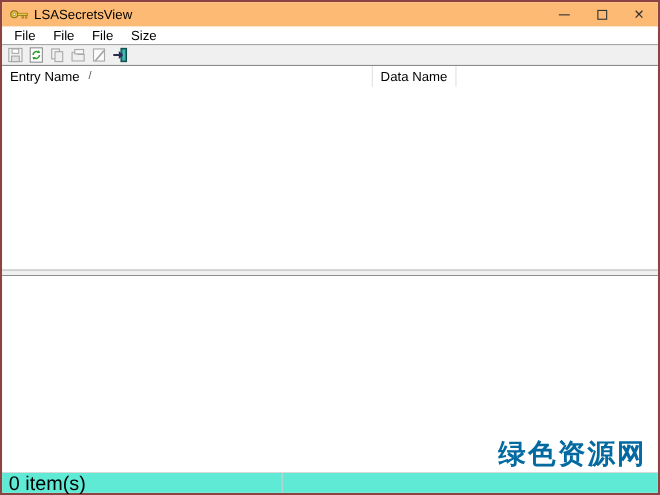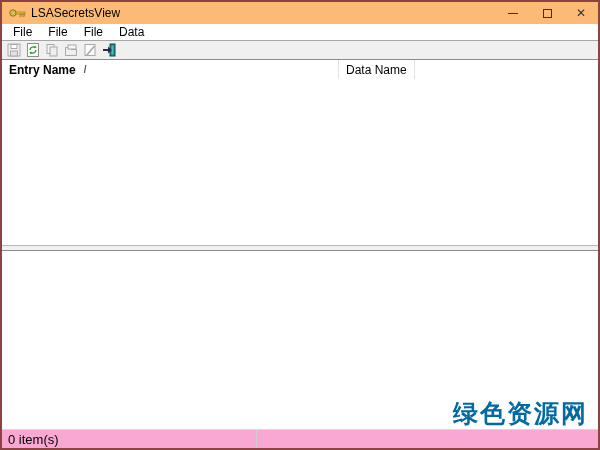--- a/index.html
+++ b/index.html
@@ -33,21 +33,21 @@
   .toolbar {
     height:20px; background:#f0f0f0;
     border-top:1px solid #a6a6a6; border-bottom:1px solid #8c8c8c;
     display:flex; align-items:center; gap:3px; padding-left:4px; flex:0 0 auto;
   }
   .tb-icon { width:16px; height:16px; display:flex; align-items:center; justify-content:center; }
 
   
   .header-row { height:19px; background:#fff; display:flex; flex:0 0 auto; font-size:12px; }
   .hcol { display:flex; align-items:center; border-right:1px solid #e2e2e2; padding-left:7px; }
-  .hcol-entry { width:337px;font-weight:bold; }
+  .hcol-entry { width:337px; }
   .hcol-size { width:76px; }
   .hcol-rest { flex:1; border-right:none; }
   .sort-indicator { margin-left:8px; font-size:10px; color:#555; }
 
   .list-body { height:166px; background:#fff; flex:0 0 auto; }
 
   .splitter {
     height:6px; background:#f0f0f0; flex:0 0 auto;
     border-top:1px solid #b9b9b9; border-bottom:1px solid #8c8c8c;
   }
@@ -55,22 +55,22 @@
   .lower-pane { flex:1 1 auto; background:#fff; position:relative; }
 
   
   .watermark { position:absolute; right:10px; bottom:2px; text-align:center; line-height:1.1;
     font-family:"Liberation Sans", sans-serif; }
   .watermark .wm-title { font-size:25px; font-weight:bold; color:#0369a1; letter-spacing:2px; }
   .watermark .wm-url { font-size:16px; font-weight:bold; color:#b2e19c; }
 
   
   .statusbar {
-    height:19px; background:#f9a8d4; border-top:1px solid #d9d9d9;
-    display:flex; align-items:center; flex:0 0 auto; font-size:13px;gap:28px;
+    height:19px; background:#5eead4; border-top:1px solid #d9d9d9;
+    display:flex; align-items:center; flex:0 0 auto; font-size:18px;gap:28px;
   }
   .sb-left { width:226px; padding-left:6px; color:#000; }
   .sb-div { width:1px; height:100%; background:#cfcfcf; }
   .sb-right { padding-left:6px; color:#0000cc; font-weight:bold; white-space:pre; }
 </style>
 </head>
 <body>
 
 <div class="window">
 
@@ -93,21 +93,21 @@
       <div class="win-btn">
           <span class="glyph-close">✕</span>
         </div>
     </div>
   </div>
 
   <div class="menubar">
     <span class="menu-item">File</span>
     <span class="menu-item">File</span>
     <span class="menu-item">File</span>
-    <span class="menu-item">Data</span>
+    <span class="menu-item">Size</span>
   </div>
 
   <div class="toolbar">
     <span class="tb-icon">
       <svg viewBox="0 0 16 16" width="16" height="16">
         <rect x="2" y="2" width="12" height="12" fill="#f2f2f2" stroke="#a8a8a8"></rect>
         <rect x="5" y="2.5" width="6" height="4" fill="#fff" stroke="#a8a8a8"></rect>
         <rect x="4.5" y="9" width="7" height="5" fill="#e2e2e2" stroke="#a8a8a8"></rect>
       </svg>
     </span>

